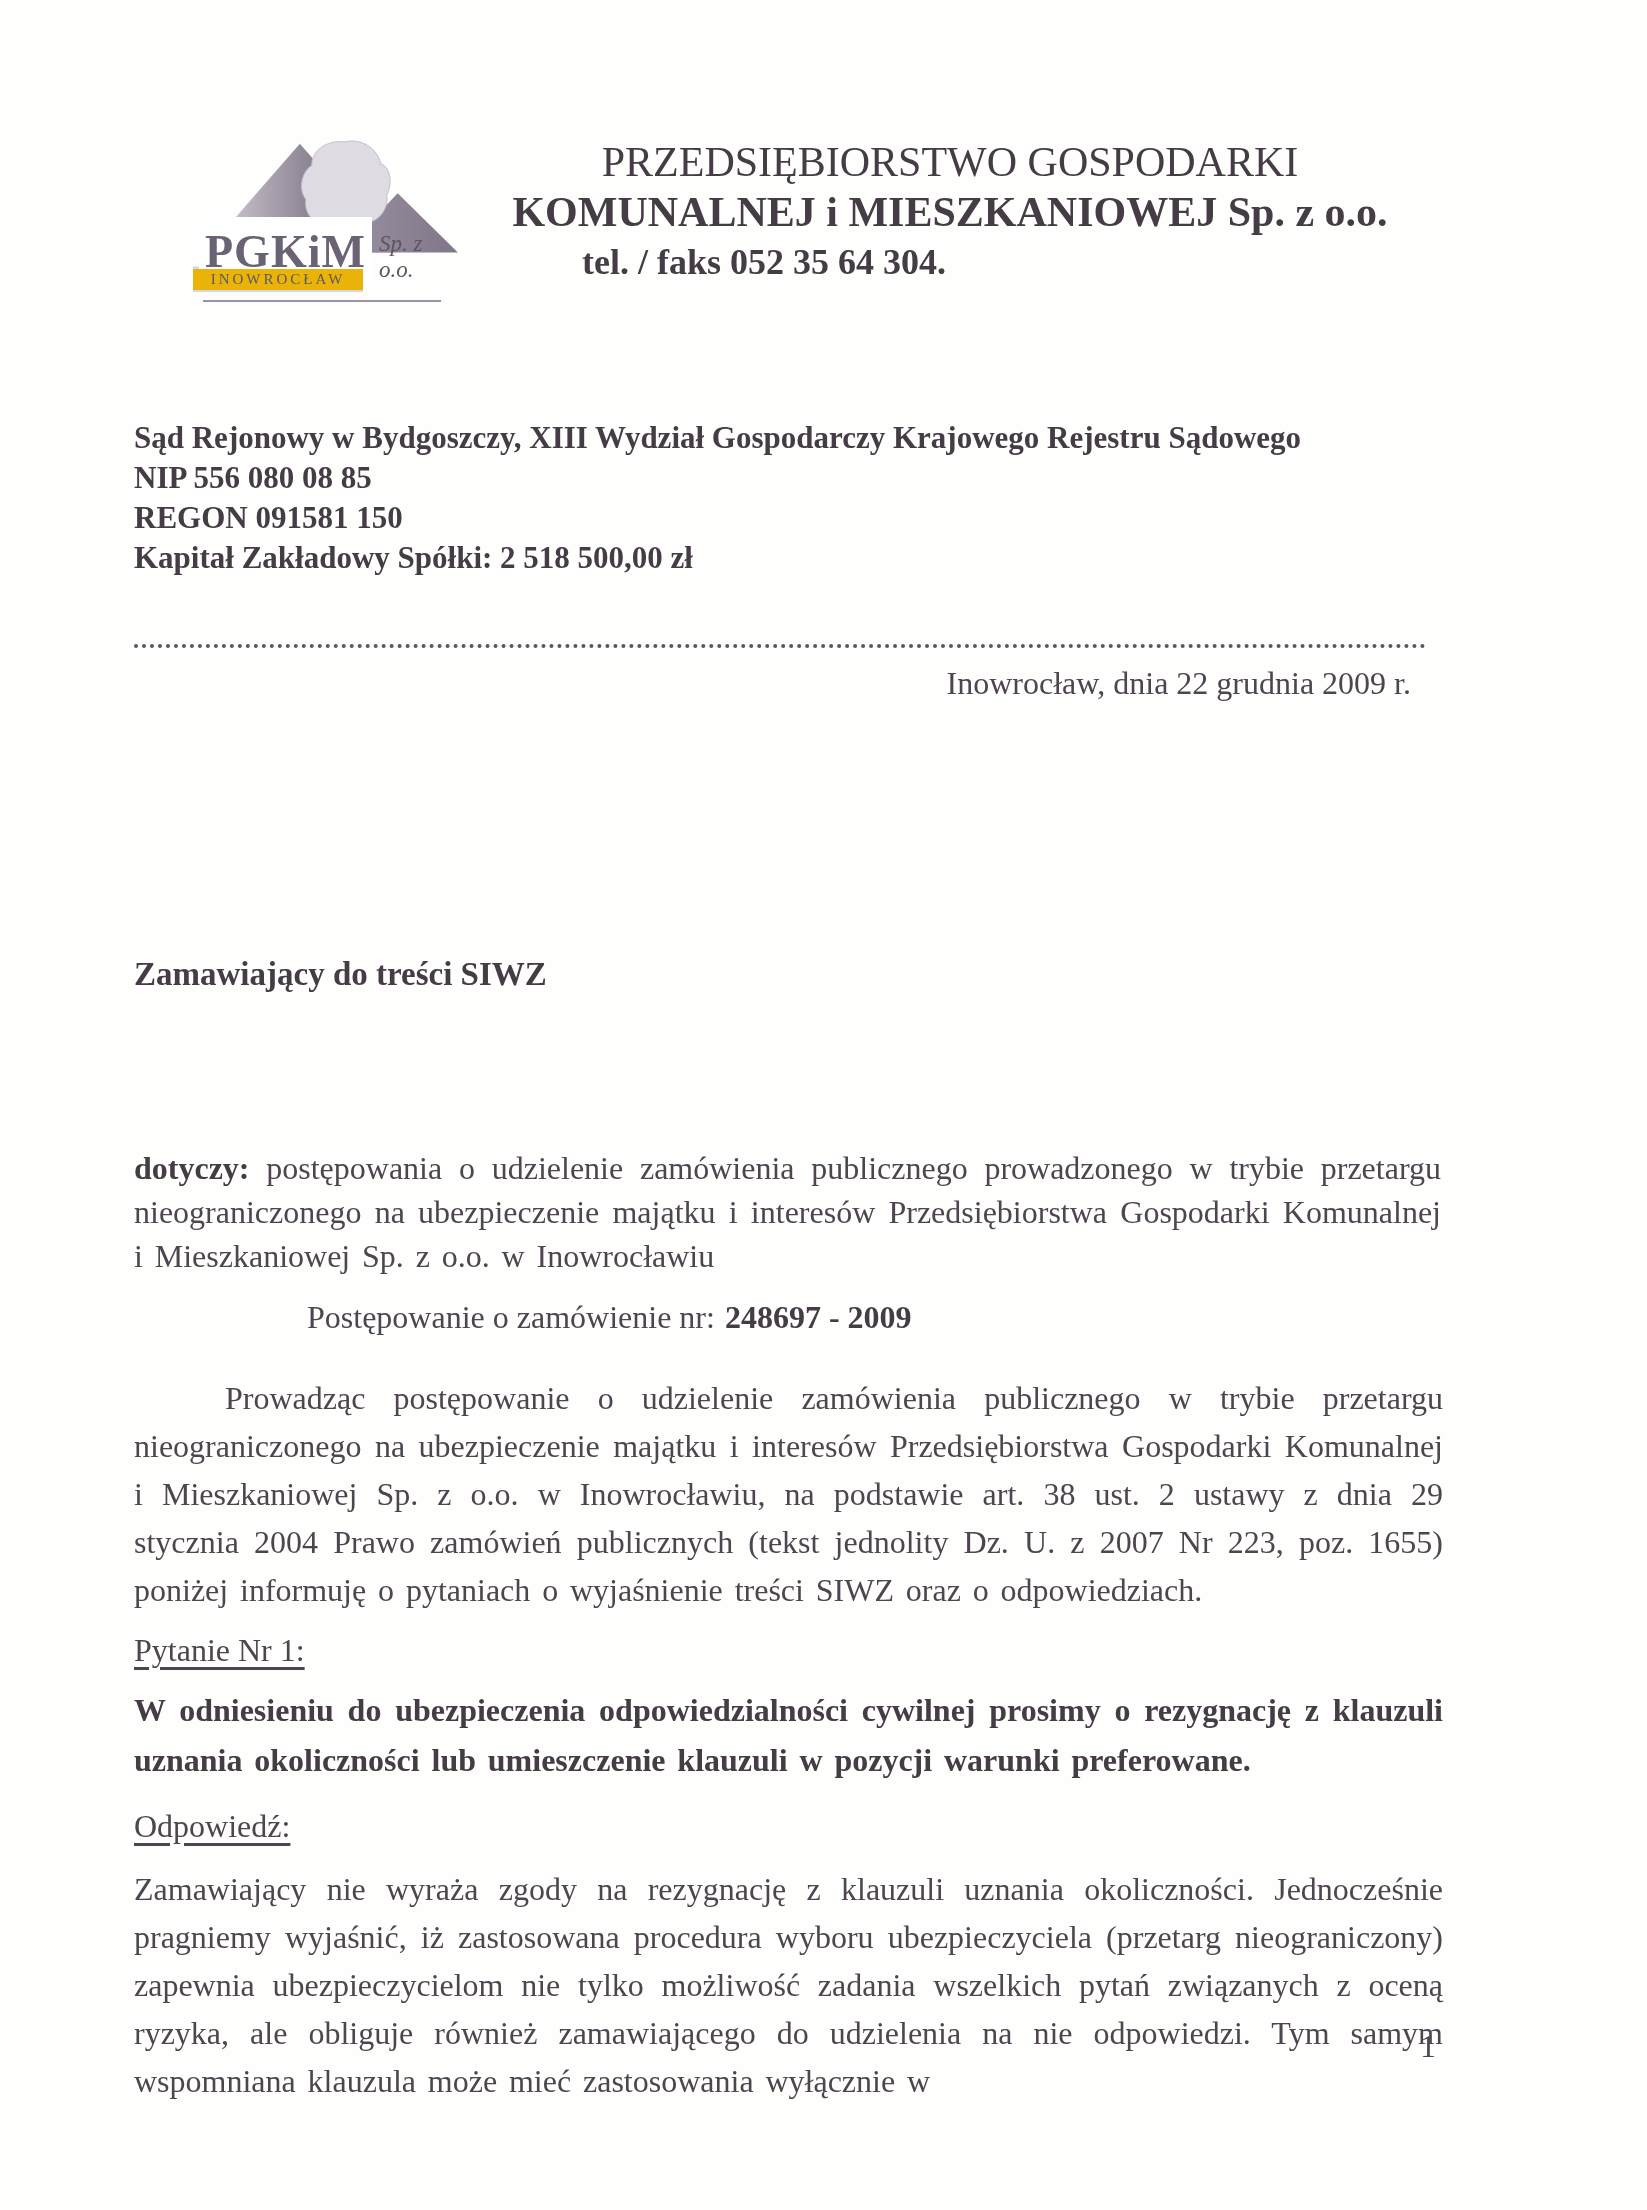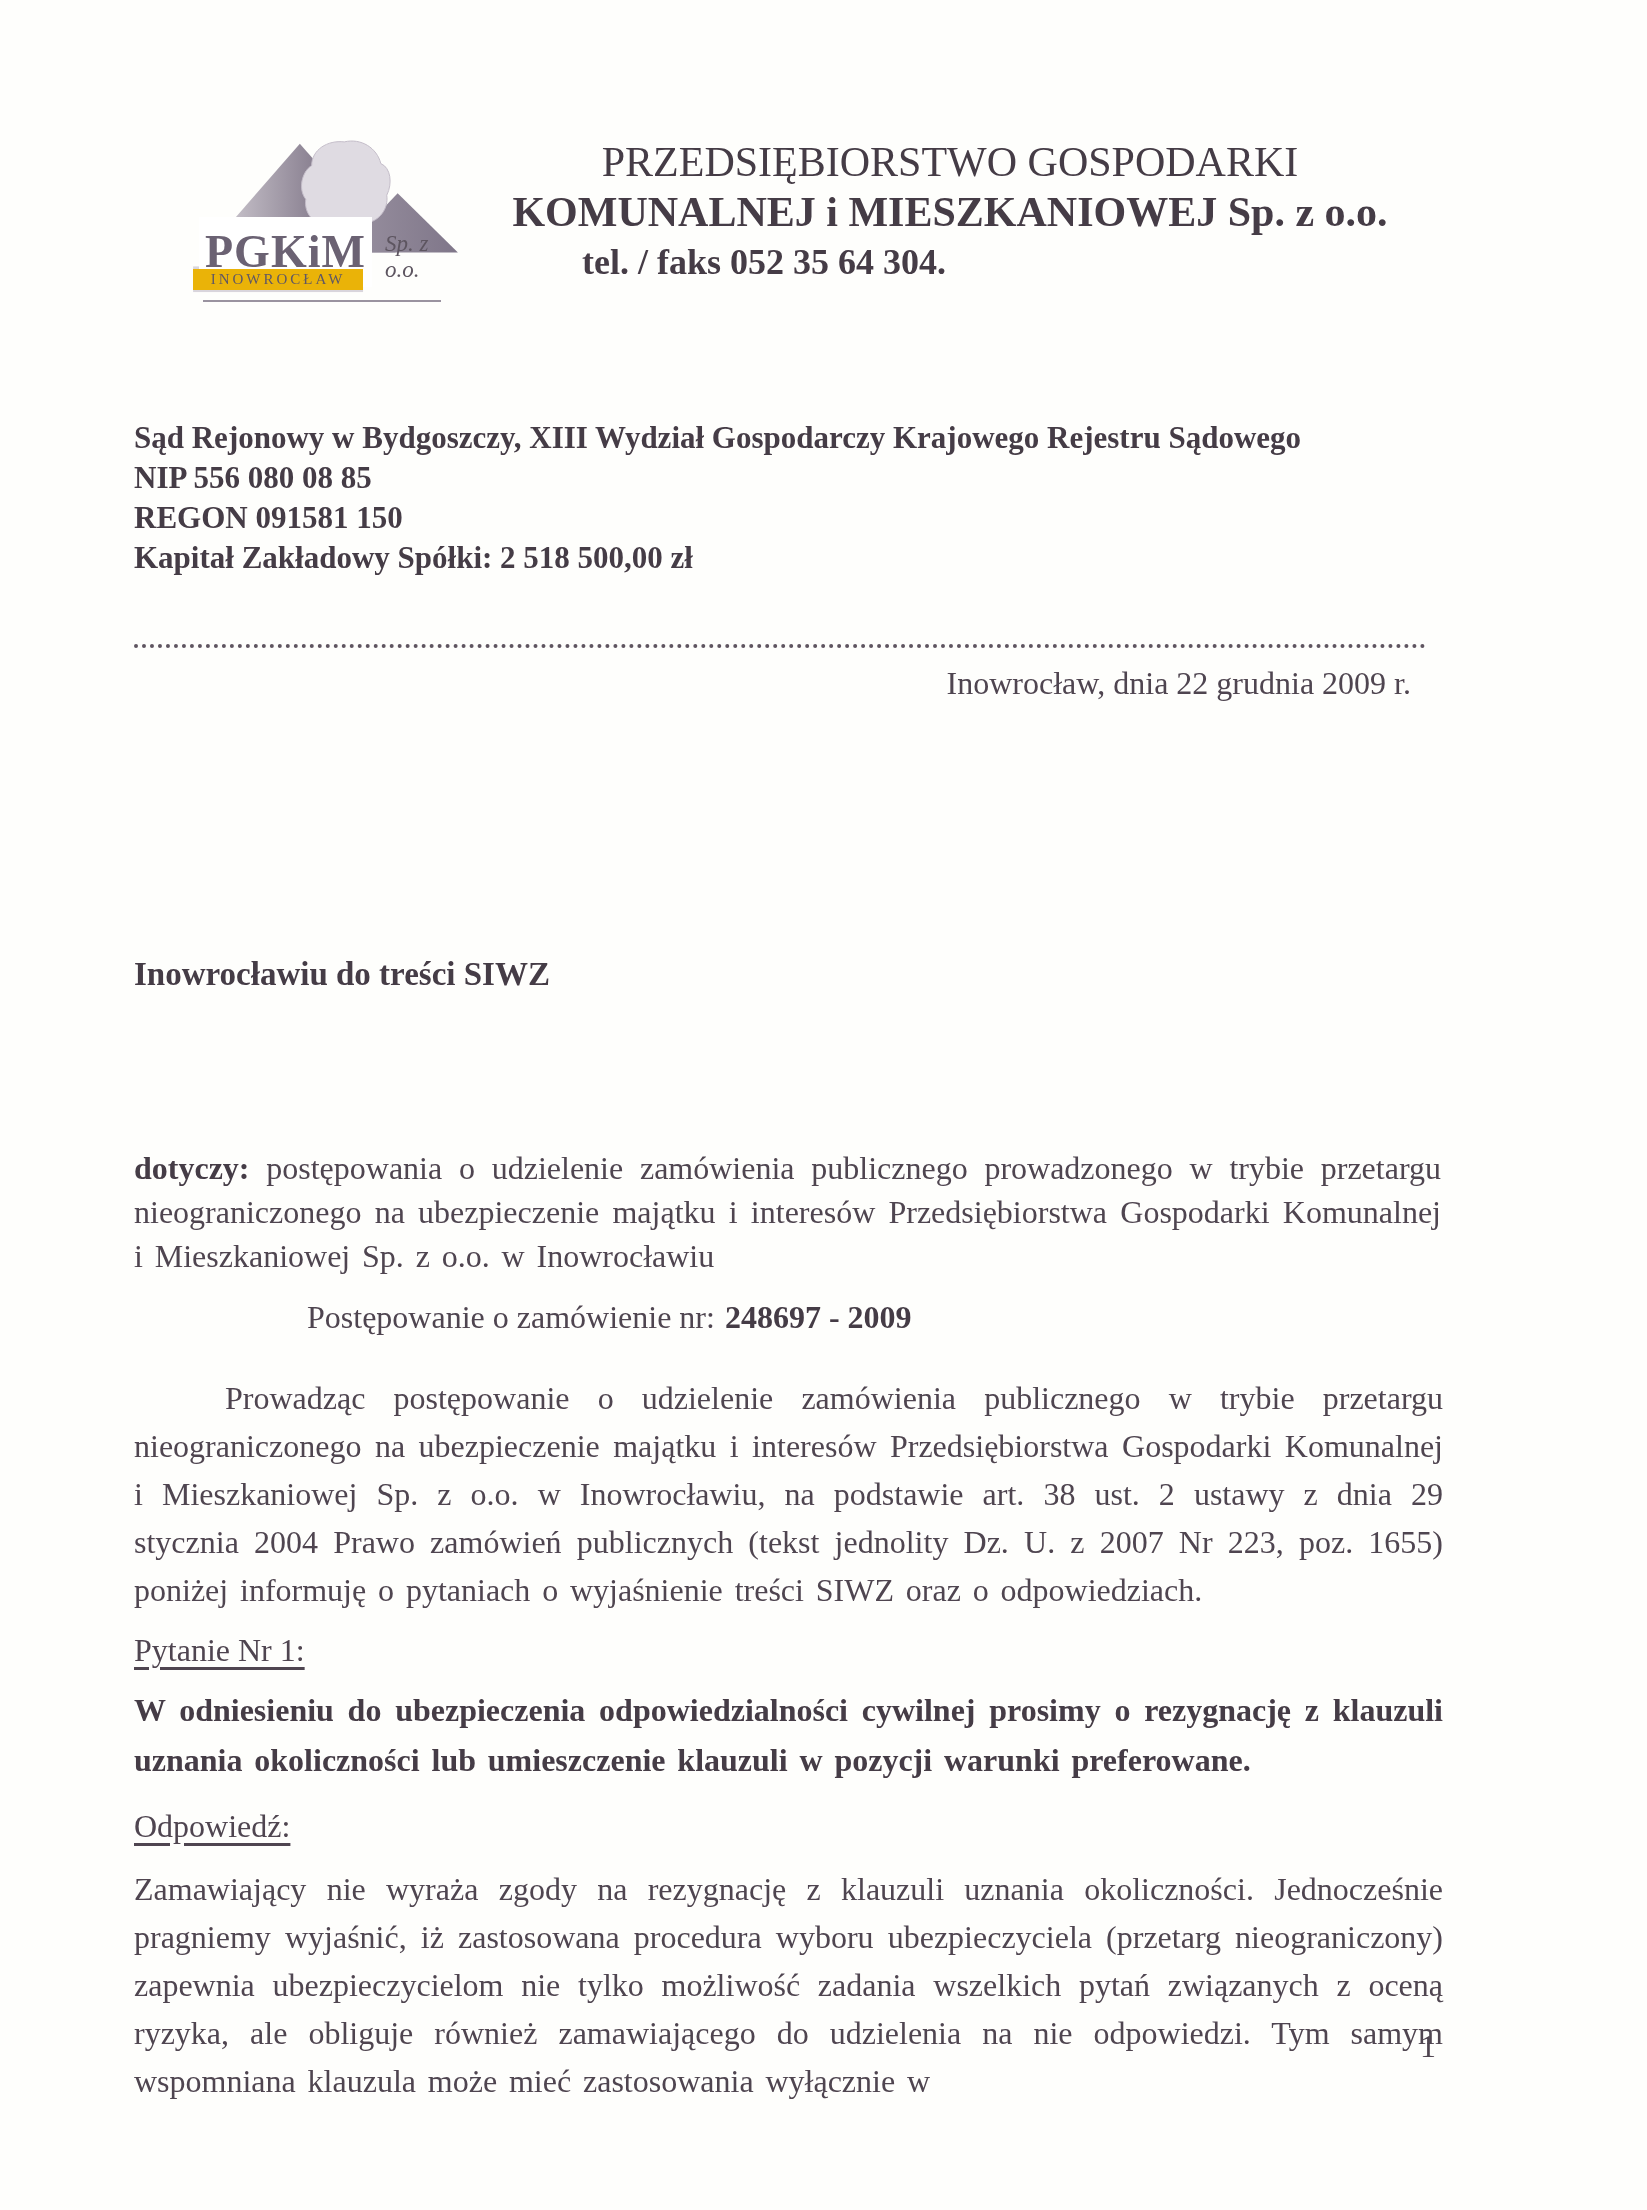--- a/index.html
+++ b/index.html
@@ -28,21 +28,21 @@
     width:267px; height:166px;
   }
   .logo svg{position:absolute;left:0;top:0;}
   .logo-acronym{
     position:absolute; left:6px; top:85px;
     font-size:46px; font-weight:bold;
     color:var(--logo-gray); letter-spacing:1px;
     background:#fff; padding:12px 6px; line-height:1.0;
   }
   .logo-suffix{
-    position:absolute; left:192px; top:99px;
+    position:absolute; left:186px; top:99px;
     font-size:23px; font-style:italic; color:#5d5560;
   }
   .logo-city{
     position:absolute; left:0px; top:137px;
     width:170px; text-align:center;
     font-size:15px; letter-spacing:3px; color:#5f5765;
     background:#eab308; padding:2px 0;
   }
   .logo-rule{
     position:absolute; left:203px; top:300px;
@@ -165,21 +165,21 @@
   <div class="registry">
     <div>Sąd Rejonowy w Bydgoszczy, XIII Wydział Gospodarczy Krajowego Rejestru Sądowego</div>
     <div>NIP 556 080 08 85</div>
     <div>REGON 091581 150</div>
     <div>Kapitał Zakładowy Spółki: 2 518  500,00 zł</div>
   </div>
 
   <div class="dotted-rule"></div>
   <div class="date-line">Inowrocław, dnia 22 grudnia 2009 r.</div>
 
-  <div class="subject-heading">Inowrocławiu do treści SIWZ</div>
+  <div class="subject-heading">Zamawiający do treści SIWZ</div>
 
   <div class="para regarding"><span class="label">dotyczy:</span><span> postępowania o udzielenie zamówienia publicznego prowadzonego w trybie przetargu nieograniczonego na ubezpieczenie majątku i interesów Przedsiębiorstwa Gospodarki Komunalnej i Mieszkaniowej Sp. z o.o. w Inowrocławiu</span></div>
 
   <div class="proceeding"><span>Postępowanie o zamówienie nr:</span><span class="number">248697 - 2009</span></div>
 
   <div class="para intro">Prowadząc postępowanie o udzielenie zamówienia publicznego w trybie przetargu nieograniczonego na ubezpieczenie majątku i interesów Przedsiębiorstwa Gospodarki Komunalnej i Mieszkaniowej Sp. z o.o. w Inowrocławiu, na podstawie art. 38 ust. 2 ustawy z dnia 29 stycznia 2004 Prawo zamówień publicznych (tekst jednolity Dz. U. z 2007 Nr 223, poz. 1655) poniżej informuję o pytaniach o wyjaśnienie treści SIWZ oraz o odpowiedziach.</div>
 
   <div class="q-heading">Pytanie Nr 1:</div>
   <div class="para question">W odniesieniu do ubezpieczenia odpowiedzialności cywilnej prosimy o rezygnację z klauzuli uznania okoliczności lub umieszczenie klauzuli w pozycji warunki preferowane.</div>
 

